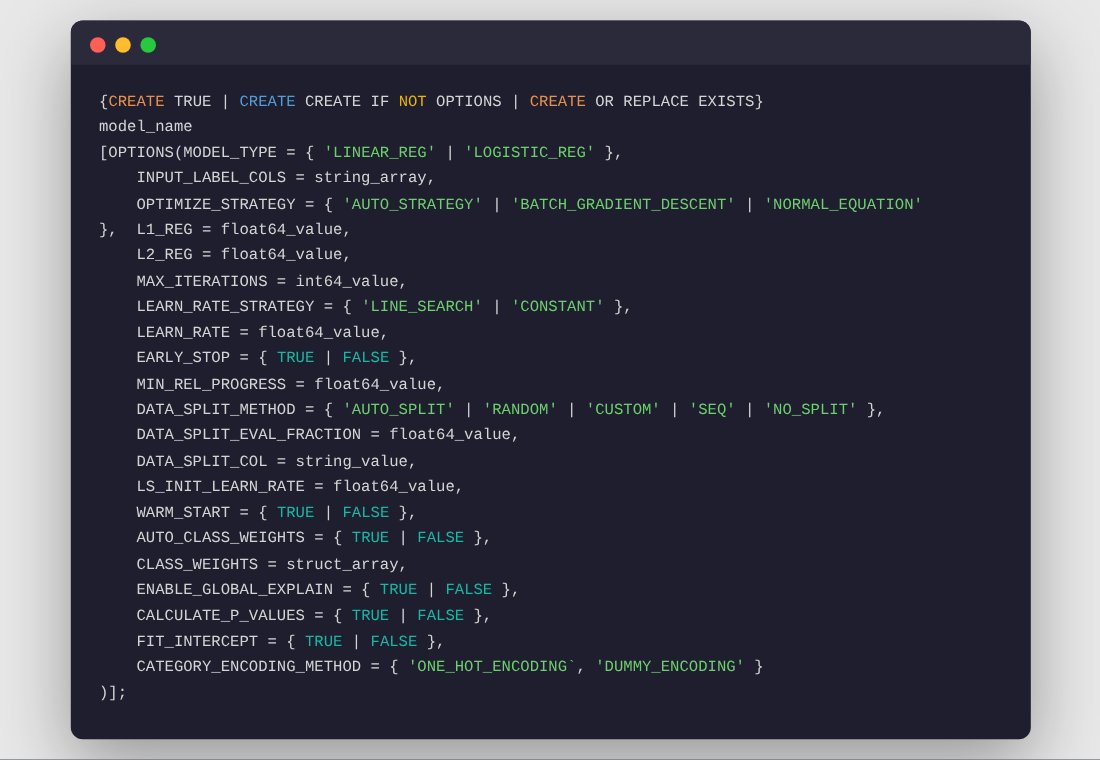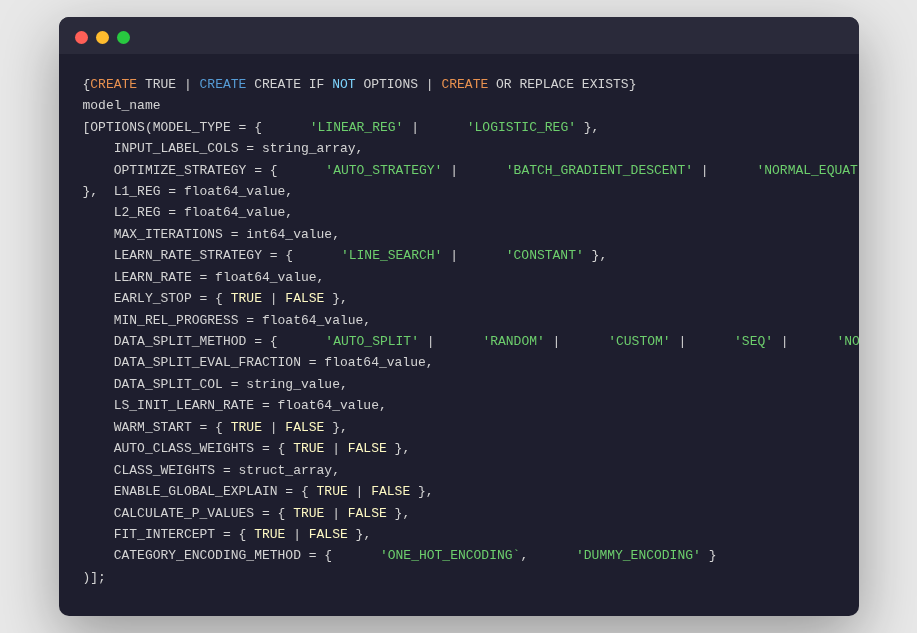--- a/index.html
+++ b/index.html
@@ -46,25 +46,25 @@
     .code-area {
       padding: 20px 24px 28px 24px;
       font-family: 'Menlo', 'Monaco', 'Courier New', monospace;
       font-size: 13px;
       line-height: 1.65;
       color: #c9d1d9;
       white-space: pre;
     }
 
     .kw-blue { color: #569cd6; }       
-    .kw-red { color: #7dd3fc; }        
+    .kw-red { color: #eab308; }        
     .kw-orange { color: #e8914f; }     
-    .kw-green { color: #6dcf6d; margin-left: 40px; }     
+    .kw-green { color: #6dcf6d; }     
     .kw-white { color: #d4d4d4; }      
-    .kw-purple { color: #fef9c3; }
+    .kw-purple { color: #14b8a6; }
 
     span { display: inline; }
   </style>
 </head>
 <body>
 
 <div class="window">
   <div class="titlebar">
     <div class="dot dot-red"></div>
     <div class="dot dot-yellow"></div>

